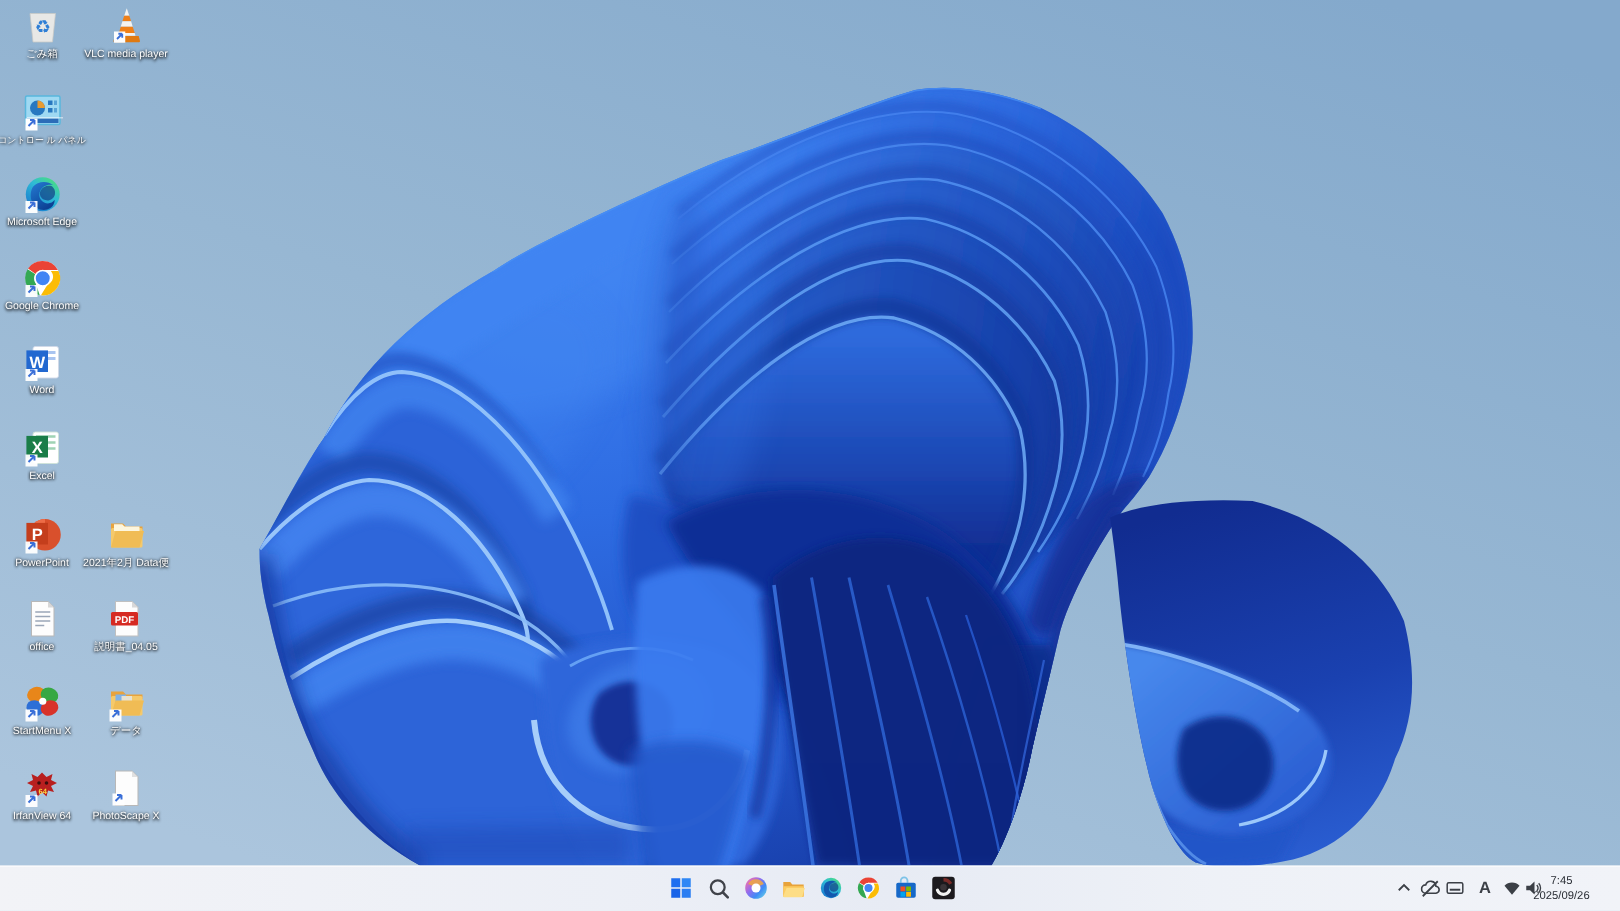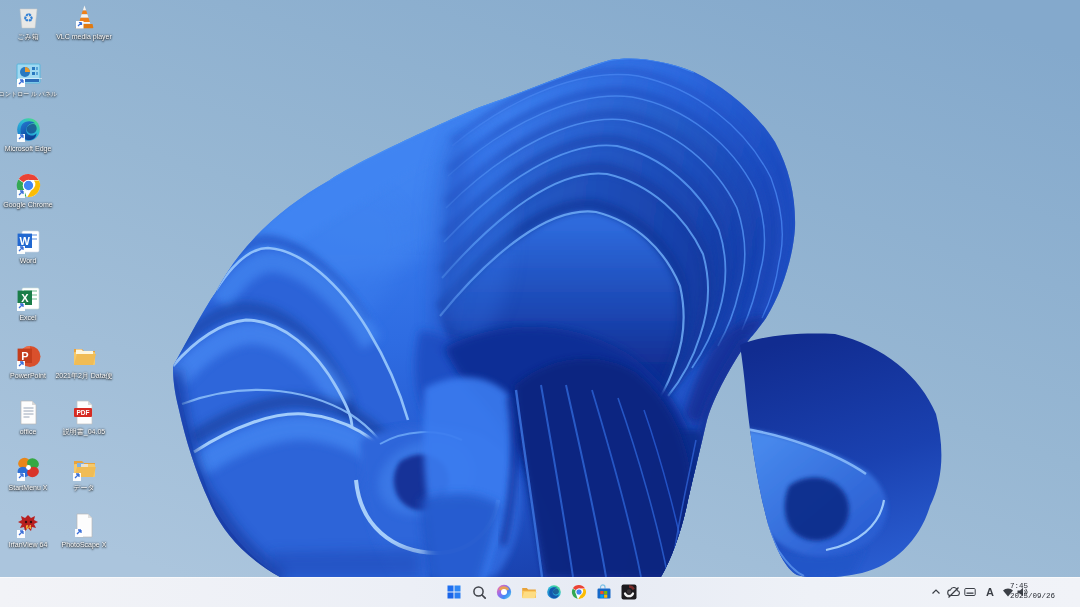--- a/index.html
+++ b/index.html
@@ -4,21 +4,21 @@
 <style>
 html,body{margin:0;padding:0;}
 body{width:1080px;height:607px;overflow:hidden;position:relative;font-family:"Liberation Sans",sans-serif;}
 #wall{position:absolute;left:0;top:0;}
 .ico{position:absolute;width:54px;display:flex;flex-direction:column;align-items:center;}
 .ico .lbl{margin-top:2px;font-size:7px;color:#fff;text-shadow:0 1px 2px rgba(0,0,0,.9),0 0 2px rgba(0,0,0,.8);white-space:nowrap;line-height:8px;text-align:center;}
 #taskbar{position:absolute;left:0;top:577px;width:1080px;height:30px;background:linear-gradient(90deg,#f2f3f7 0%,#eceff6 38%,#e7ebf4 55%,#eef1f7 75%,#f1f3f8 100%);border-top:1px solid rgba(255,255,255,.6);box-sizing:border-box;}
 #centericons{position:absolute;left:446px;top:577px;height:30px;display:flex;align-items:center;gap:9px;}
 .tbi{width:16px;height:16px;display:flex;align-items:center;justify-content:center;}
 .tri{position:absolute;top:577px;height:30px;display:flex;align-items:center;justify-content:center;color:#3b3f46;}
-#clock{position:absolute;top:582px;right:8px;width:62px;text-align:left;font-size:7.5px;color:#2a2e35;line-height:9.5px;font-family:Liberation Mono, monospace;}
+#clock{position:absolute;top:582px;right:8px;width:62px;text-align:center;font-size:7.5px;color:#2a2e35;line-height:9.5px;}
 </style>
 </head>
 <body>
 <svg id="wall" width="1080" height="607" viewBox="0 0 1080 607">
 <defs>
 <linearGradient id="bg" x1="0.85" y1="0" x2="0.25" y2="1">
 <stop offset="0" stop-color="#84a9cc"></stop>
         <stop offset="0.5" stop-color="#97b7d3"></stop>
         <stop offset="1" stop-color="#abc5dd"></stop>
 </linearGradient>

